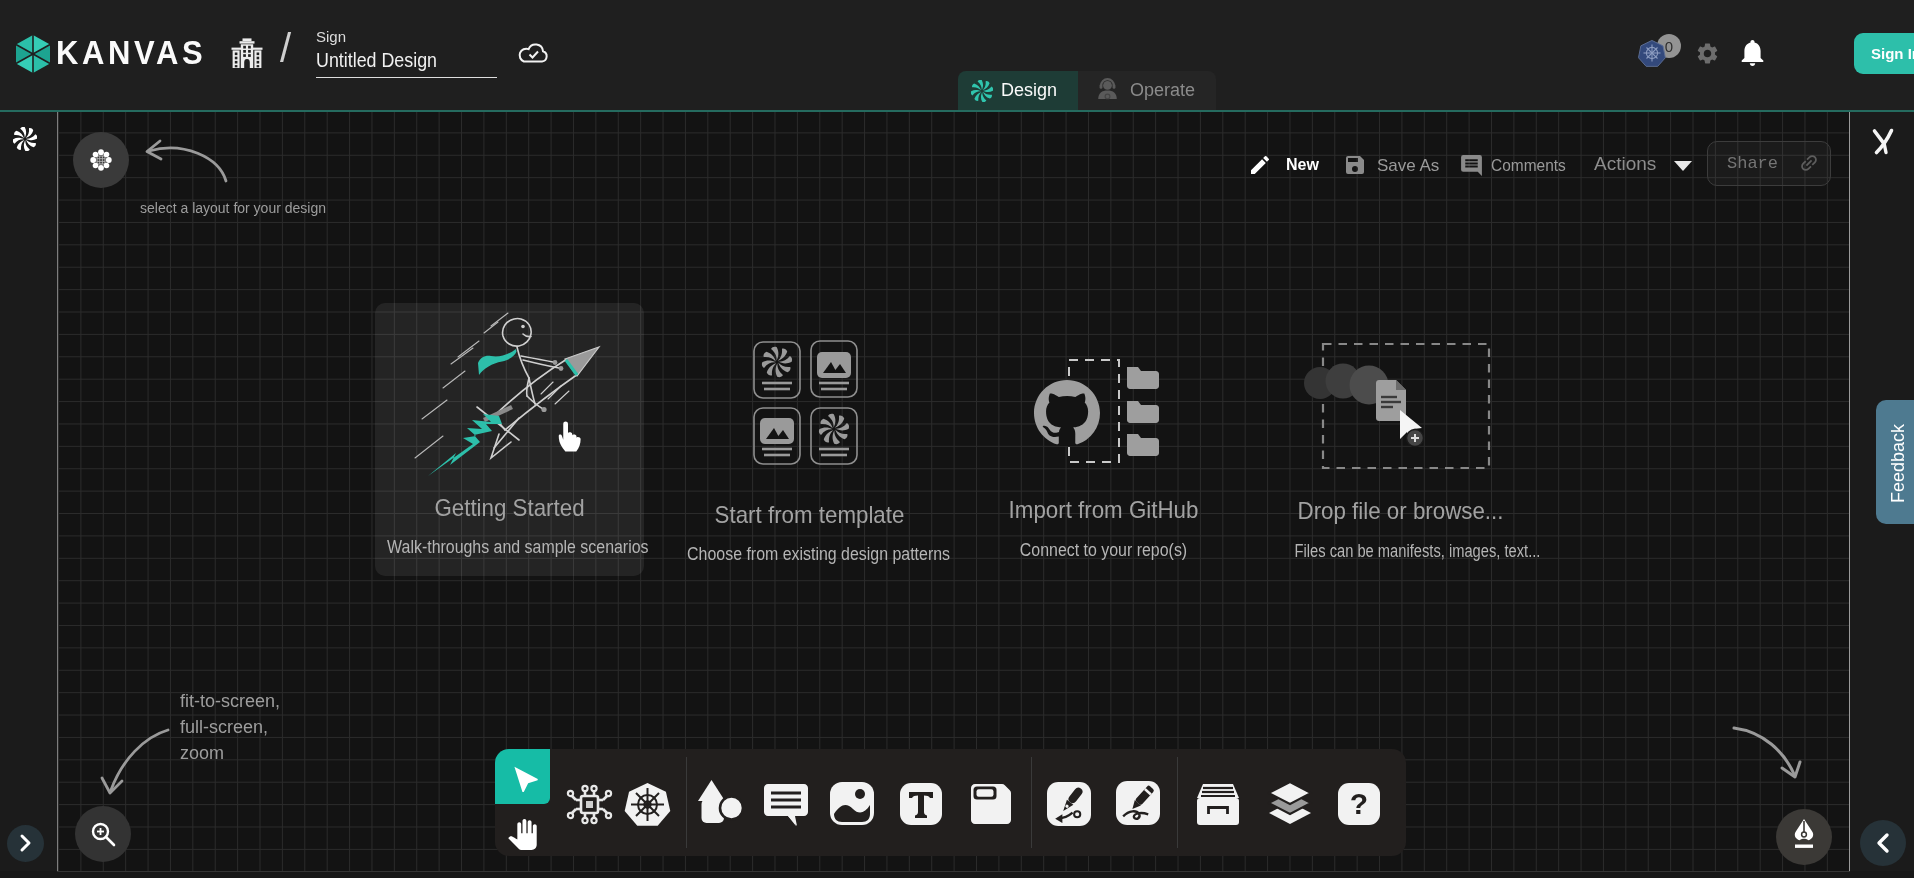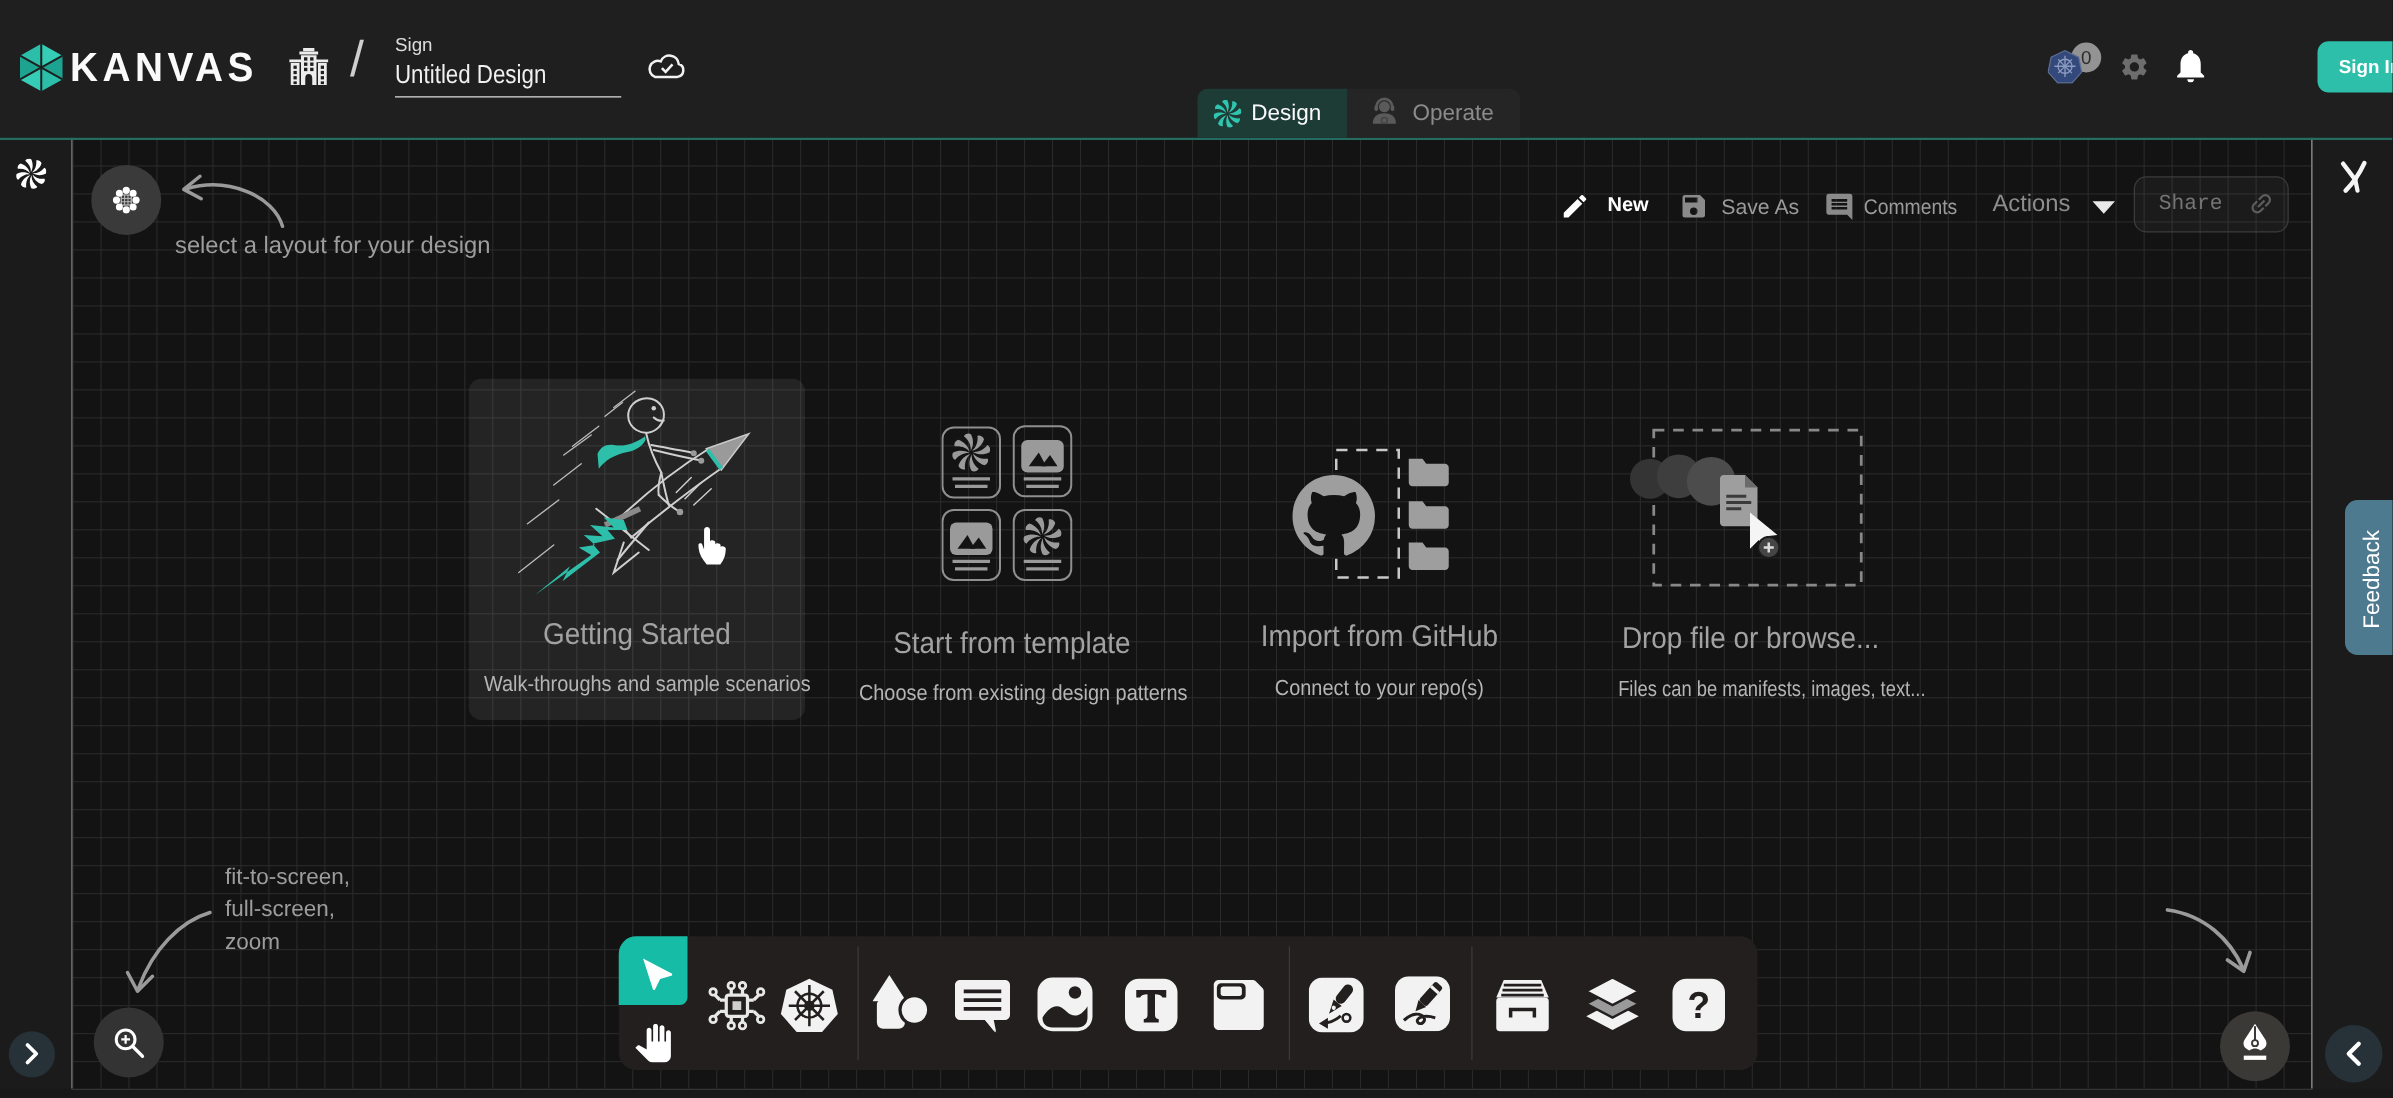--- a/index.html
+++ b/index.html
@@ -203,21 +203,21 @@
         <circle cx="16.5" cy="5.5" r="2.8"></circle>
       <circle cx="5.5" cy="16.5" r="2.8"></circle>
         <circle cx="16.5" cy="16.5" r="2.8"></circle>
     </g>
   </svg>
   
   <svg class="abs" style="left:137px;top:135px" width="95" height="50" viewBox="0 0 95 50">
     <path d="M89 46 C82 22 46 6 12 16" fill="none" stroke="#9a9a9a" stroke-width="2.8" stroke-linecap="round"></path>
     <path d="M23 6 L10 16.5 L24 24" fill="none" stroke="#9a9a9a" stroke-width="2.8" stroke-linecap="round" stroke-linejoin="round"></path>
   </svg>
-  <div class="abs gtxt" style="left:140px;top:186px;font-size:19px;text-align:right;">select a layout for your design</div>
+  <div class="abs gtxt" style="left:140px;top:200px;font-size:14px;text-align:right;">select a layout for your design</div>
 
   
   <svg class="abs" style="left:1248px;top:153px" width="24" height="24" viewBox="0 0 24 24">
     <path fill="#fff" d="M3 17.25V21h3.75L17.81 9.94l-3.75-3.75L3 17.25zM20.71 7.04a1 1 0 0 0 0-1.41l-2.34-2.34a1 1 0 0 0-1.41 0l-1.83 1.83 3.75 3.75 1.83-1.83z"></path>
   </svg>
   <div class="abs" style="left:1286px;top:156px;font-size:16px;font-weight:bold;color:#fff;">New</div>
   <svg class="abs" style="left:1343px;top:153px" width="24" height="24" viewBox="0 0 24 24">
     <path fill="#8a8a8a" d="M17 3H5a2 2 0 0 0-2 2v14a2 2 0 0 0 2 2h14a2 2 0 0 0 2-2V7l-4-4zm-5 16a3 3 0 1 1 0-6 3 3 0 0 1 0 6zm3-10H5V5h10v4z"></path>
   </svg>
   <div class="cttxt" style="left:1377px;top:156px;">Save As</div>

